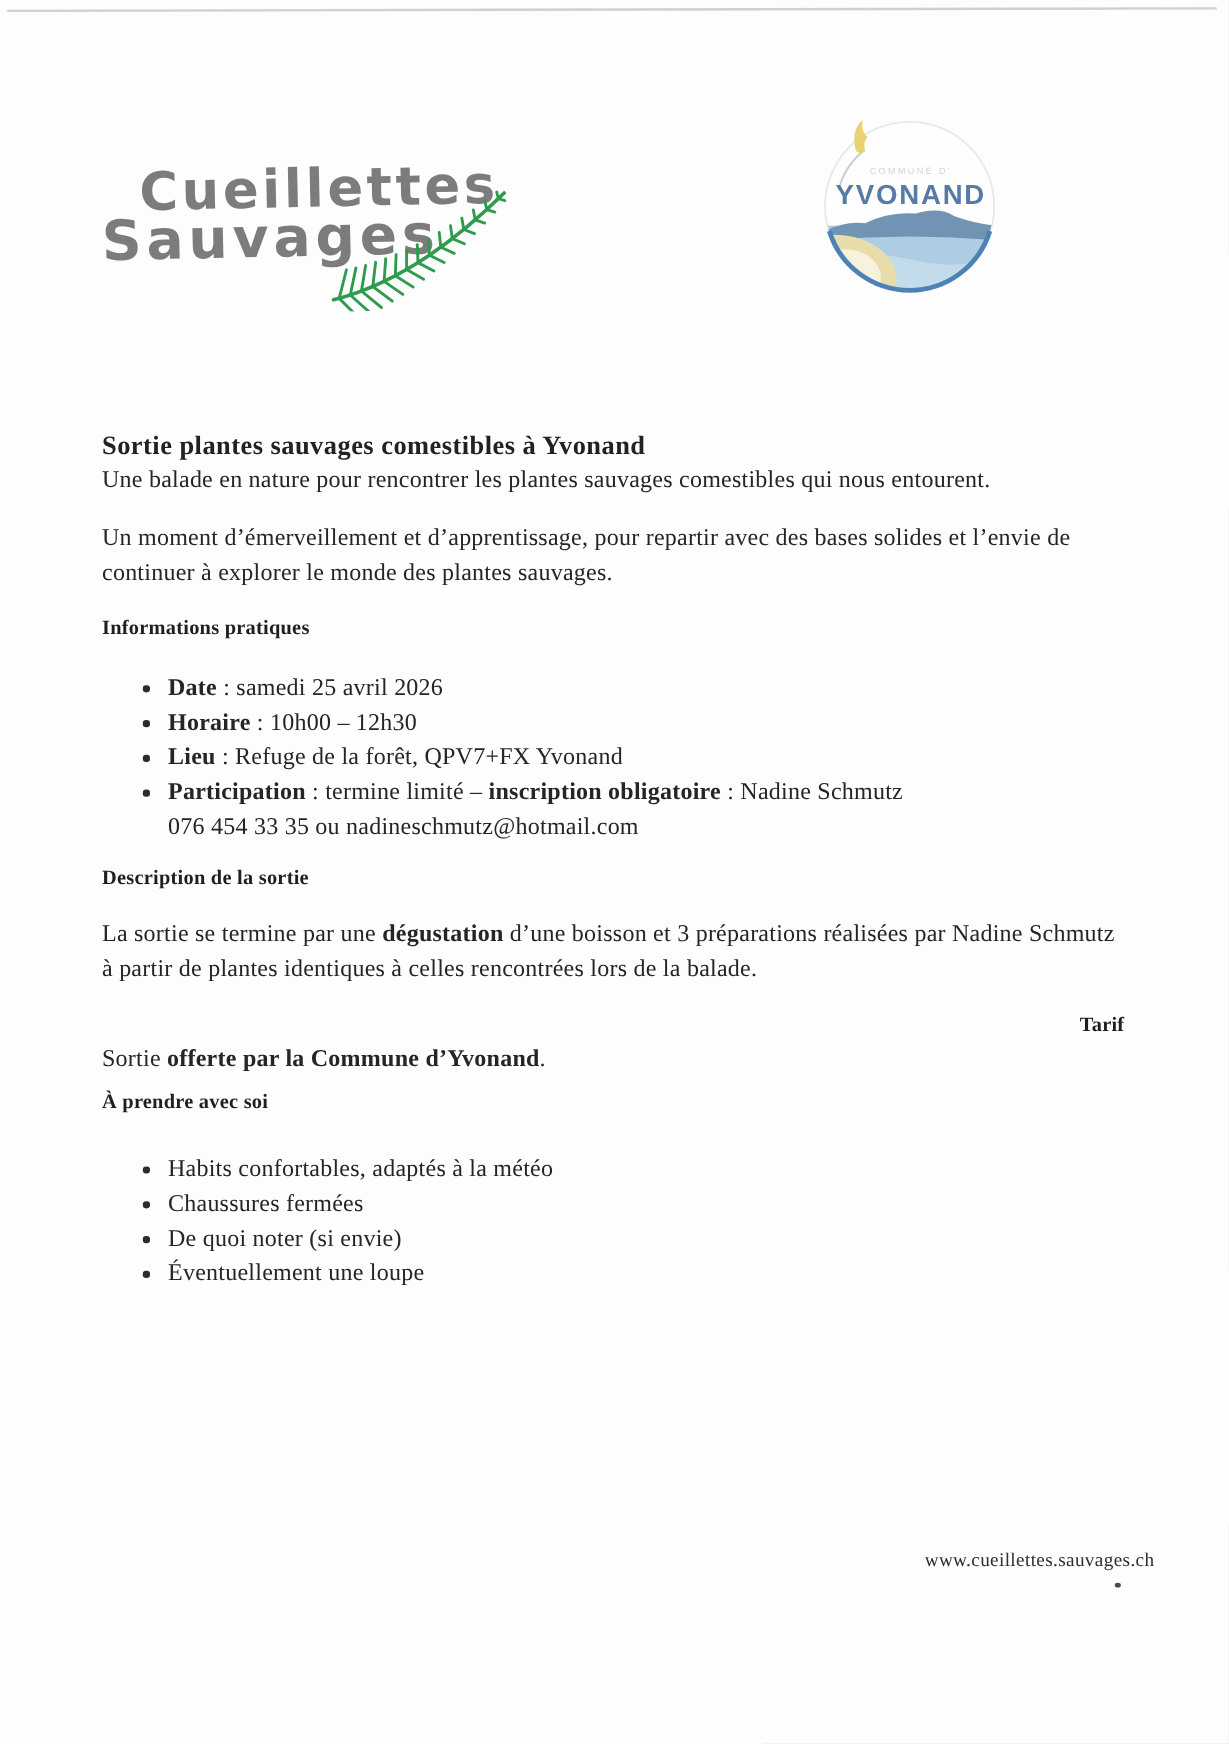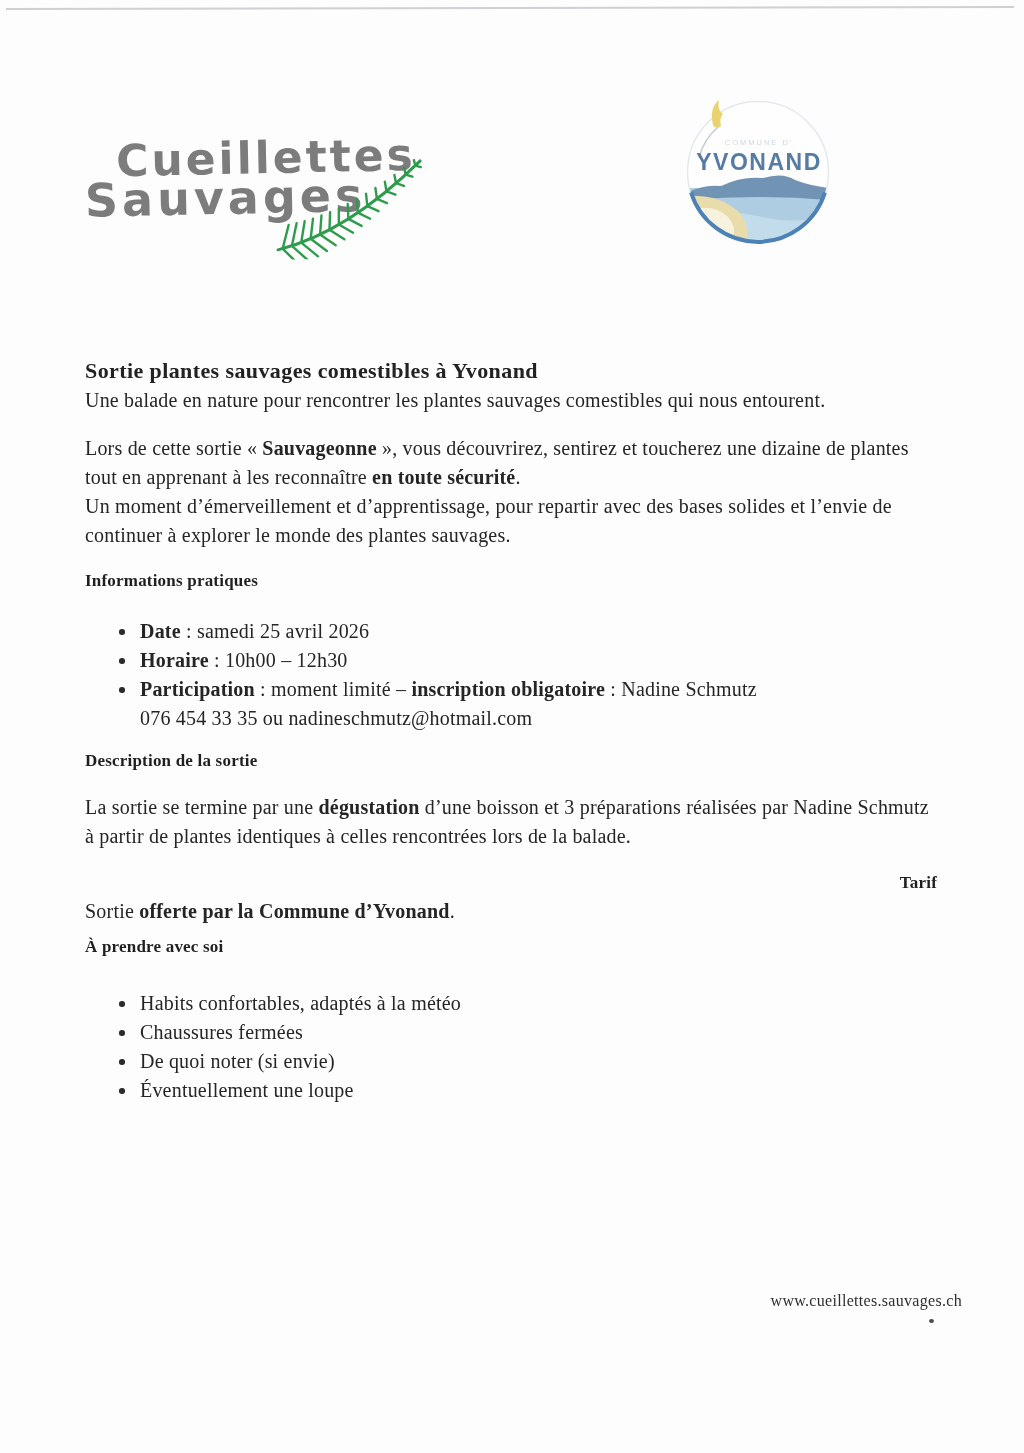--- a/index.html
+++ b/index.html
@@ -120,29 +120,29 @@
     <text x="76" y="74" text-anchor="middle" font-size="23" font-weight="bold" letter-spacing="1.5" font-family="Liberation Sans, sans-serif" fill="#567ba4">YVONAND</text>
   </svg>
 
   <div class="content">
 
     <p class="title">Sortie plantes sauvages comestibles à Yvonand</p>
 
     <p class="intro">Une balade en nature pour rencontrer les plantes sauvages comestibles qui nous entourent.</p>
 
     <div class="presentation">
-      <p><span>Lors de cette sortie « </span><b>Sauvageonne</b><span> », vous découvrirez, sentirez et toucherez une dizaine de plantes tout en apprenant à les reconnaître </span><b>en toute sécurité</b><span>.</span></p>
       <p>Un moment d’émerveillement et d’apprentissage, pour repartir avec des bases solides et l’envie de continuer à explorer le monde des plantes sauvages.</p>
     </div>
 
     <h2 class="h-infos">Informations pratiques</h2>
     <ul class="infos">
       <li><b>Date</b><span> : samedi 25 avril 2026</span></li>
       <li><b>Horaire</b><span> : 10h00 – 12h30</span></li>
-      <li><b>Participation</b><span> : moment limité – </span><b>inscription obligatoire</b><span> : Nadine Schmutz</span><br><span>076 454 33 35 ou nadineschmutz@hotmail.com</span></li>
+      <li><b>Lieu</b><span> : Refuge de la forêt, QPV7+FX Yvonand</span></li>
+      <li><b>Participation</b><span> : termine limité – </span><b>inscription obligatoire</b><span> : Nadine Schmutz</span><br><span>076 454 33 35 ou nadineschmutz@hotmail.com</span></li>
     </ul>
 
     <h2 class="h-desc">Description de la sortie</h2>
     <div class="desc-par">
       <p><span>La sortie se termine par une </span><b>dégustation</b><span> d’une boisson et 3 préparations réalisées par Nadine Schmutz à partir de plantes identiques à celles rencontrées lors de la balade.</span></p>
     </div>
 
     <h2 class="h-tarif">Tarif</h2>
     <p class="tarif-par"><span>Sortie </span><b>offerte par la Commune d’Yvonand</b><span>.</span></p>
 

